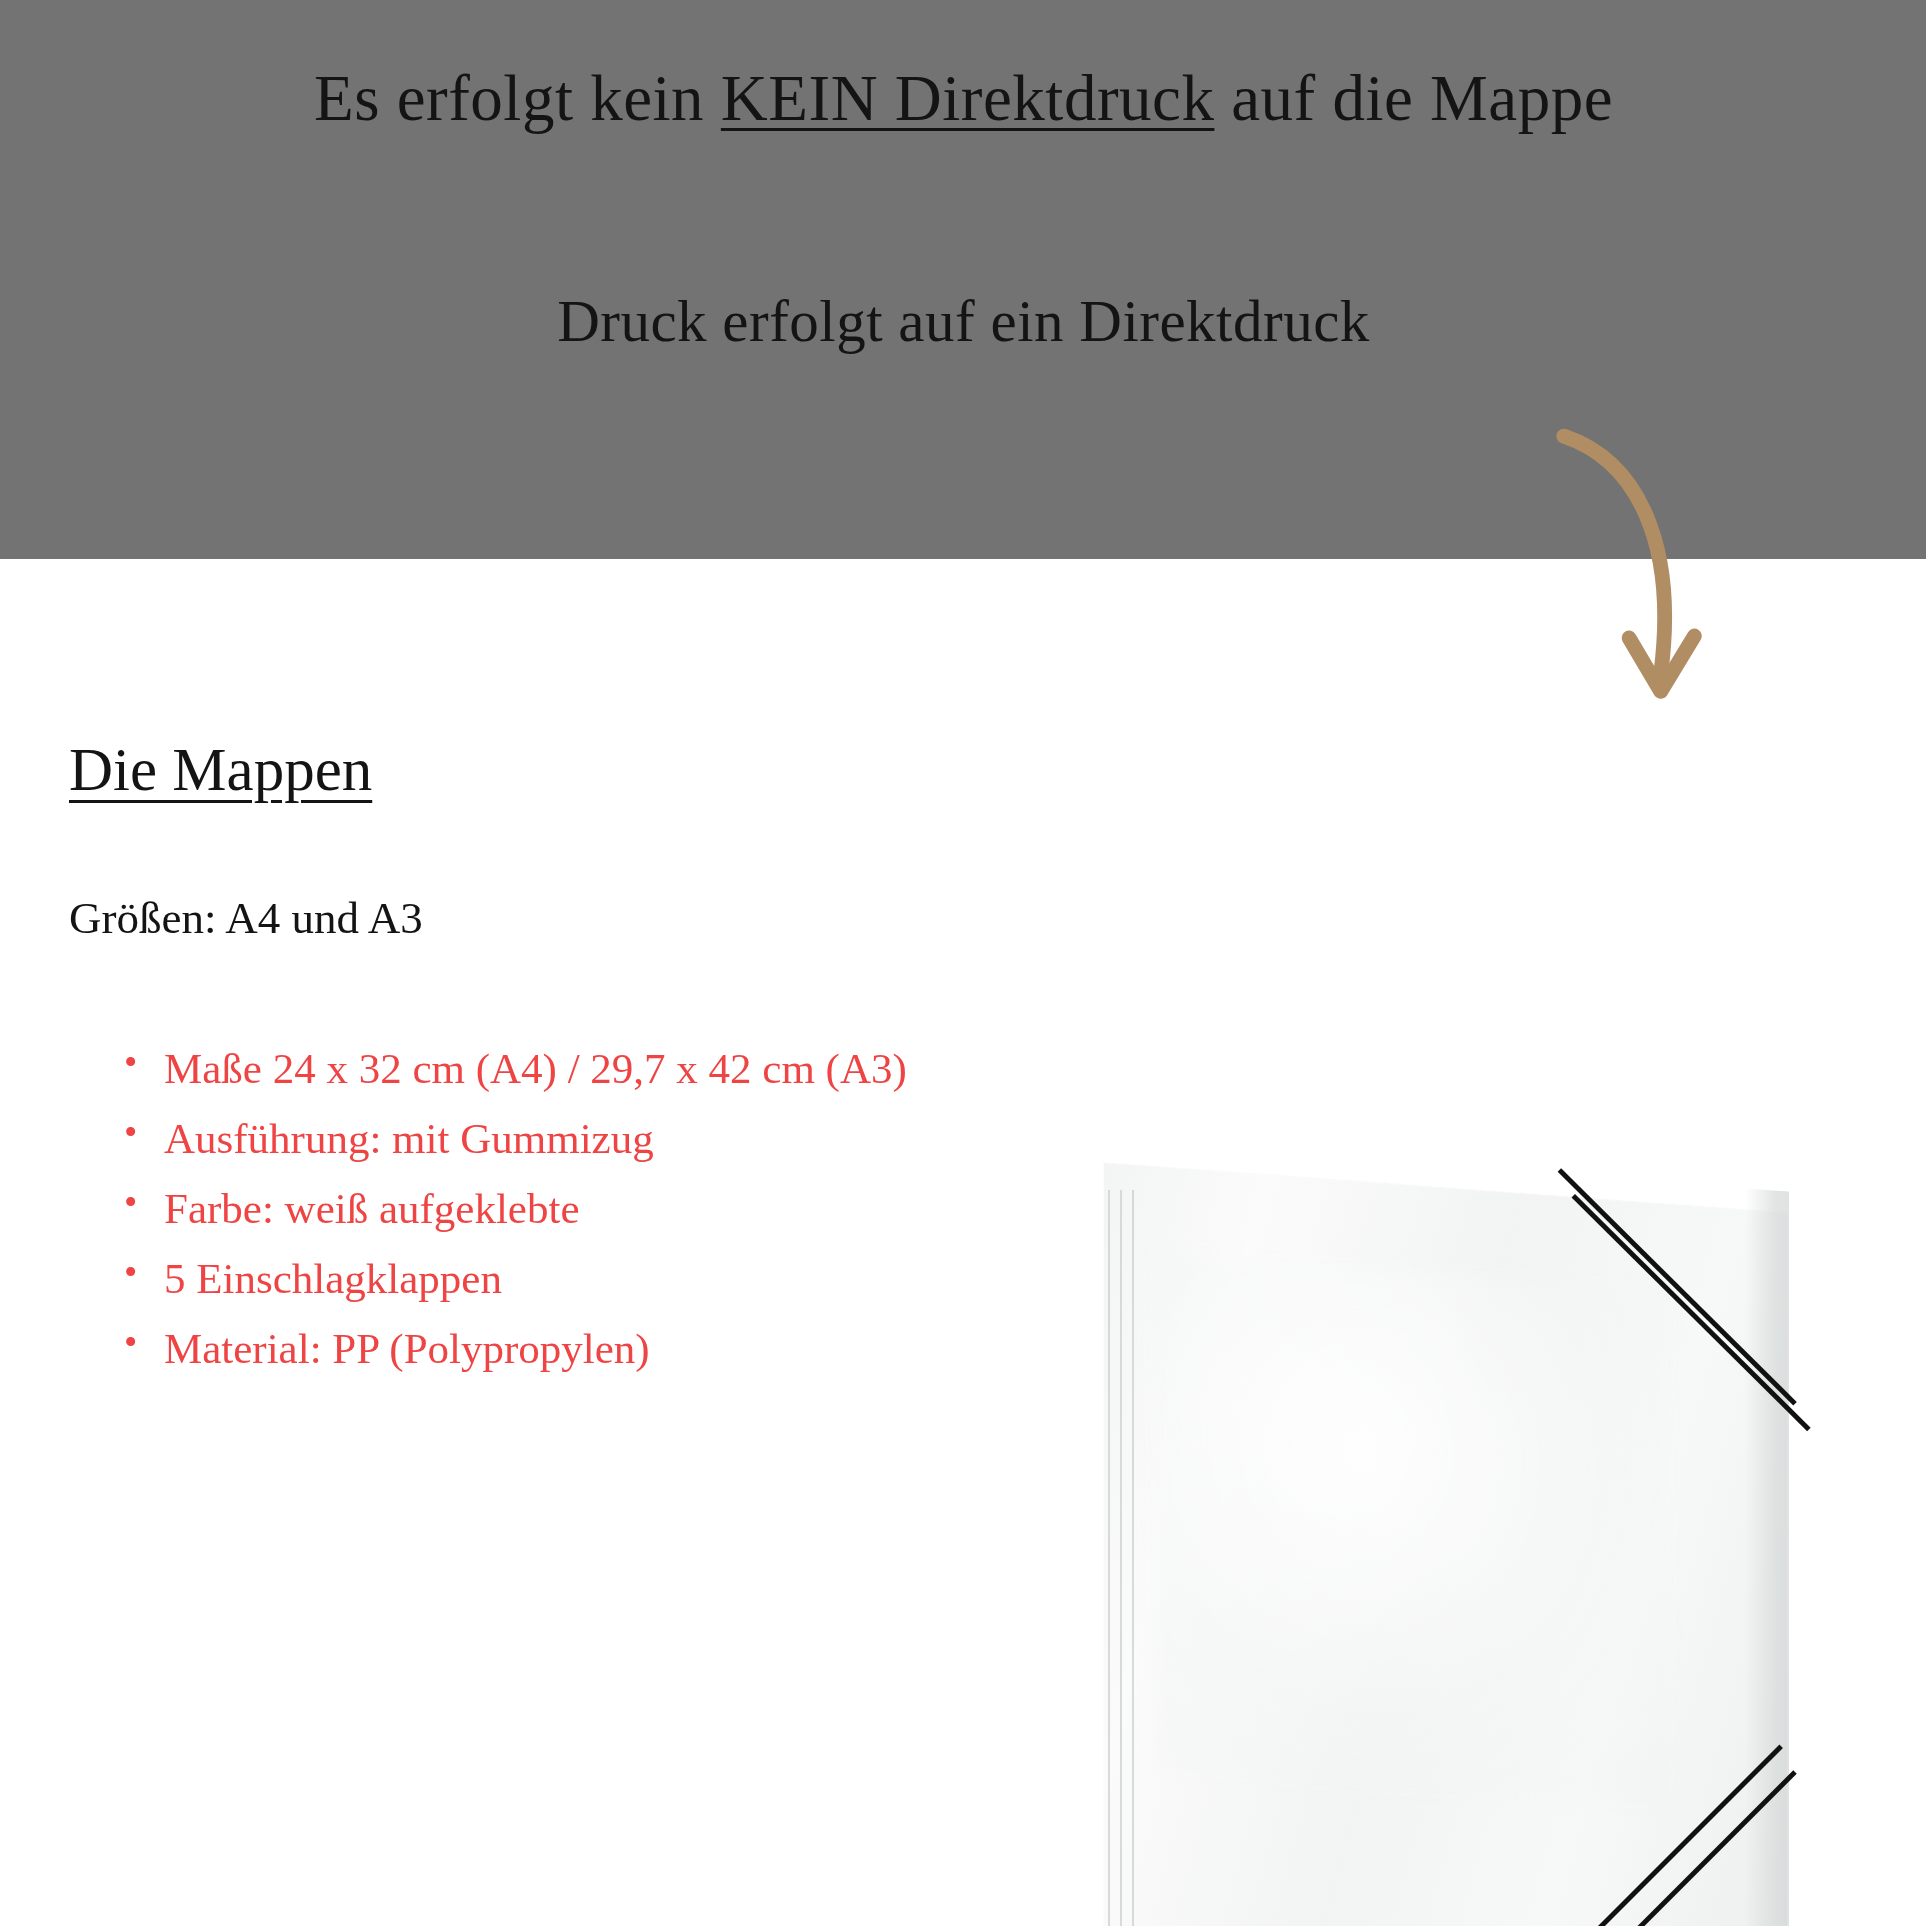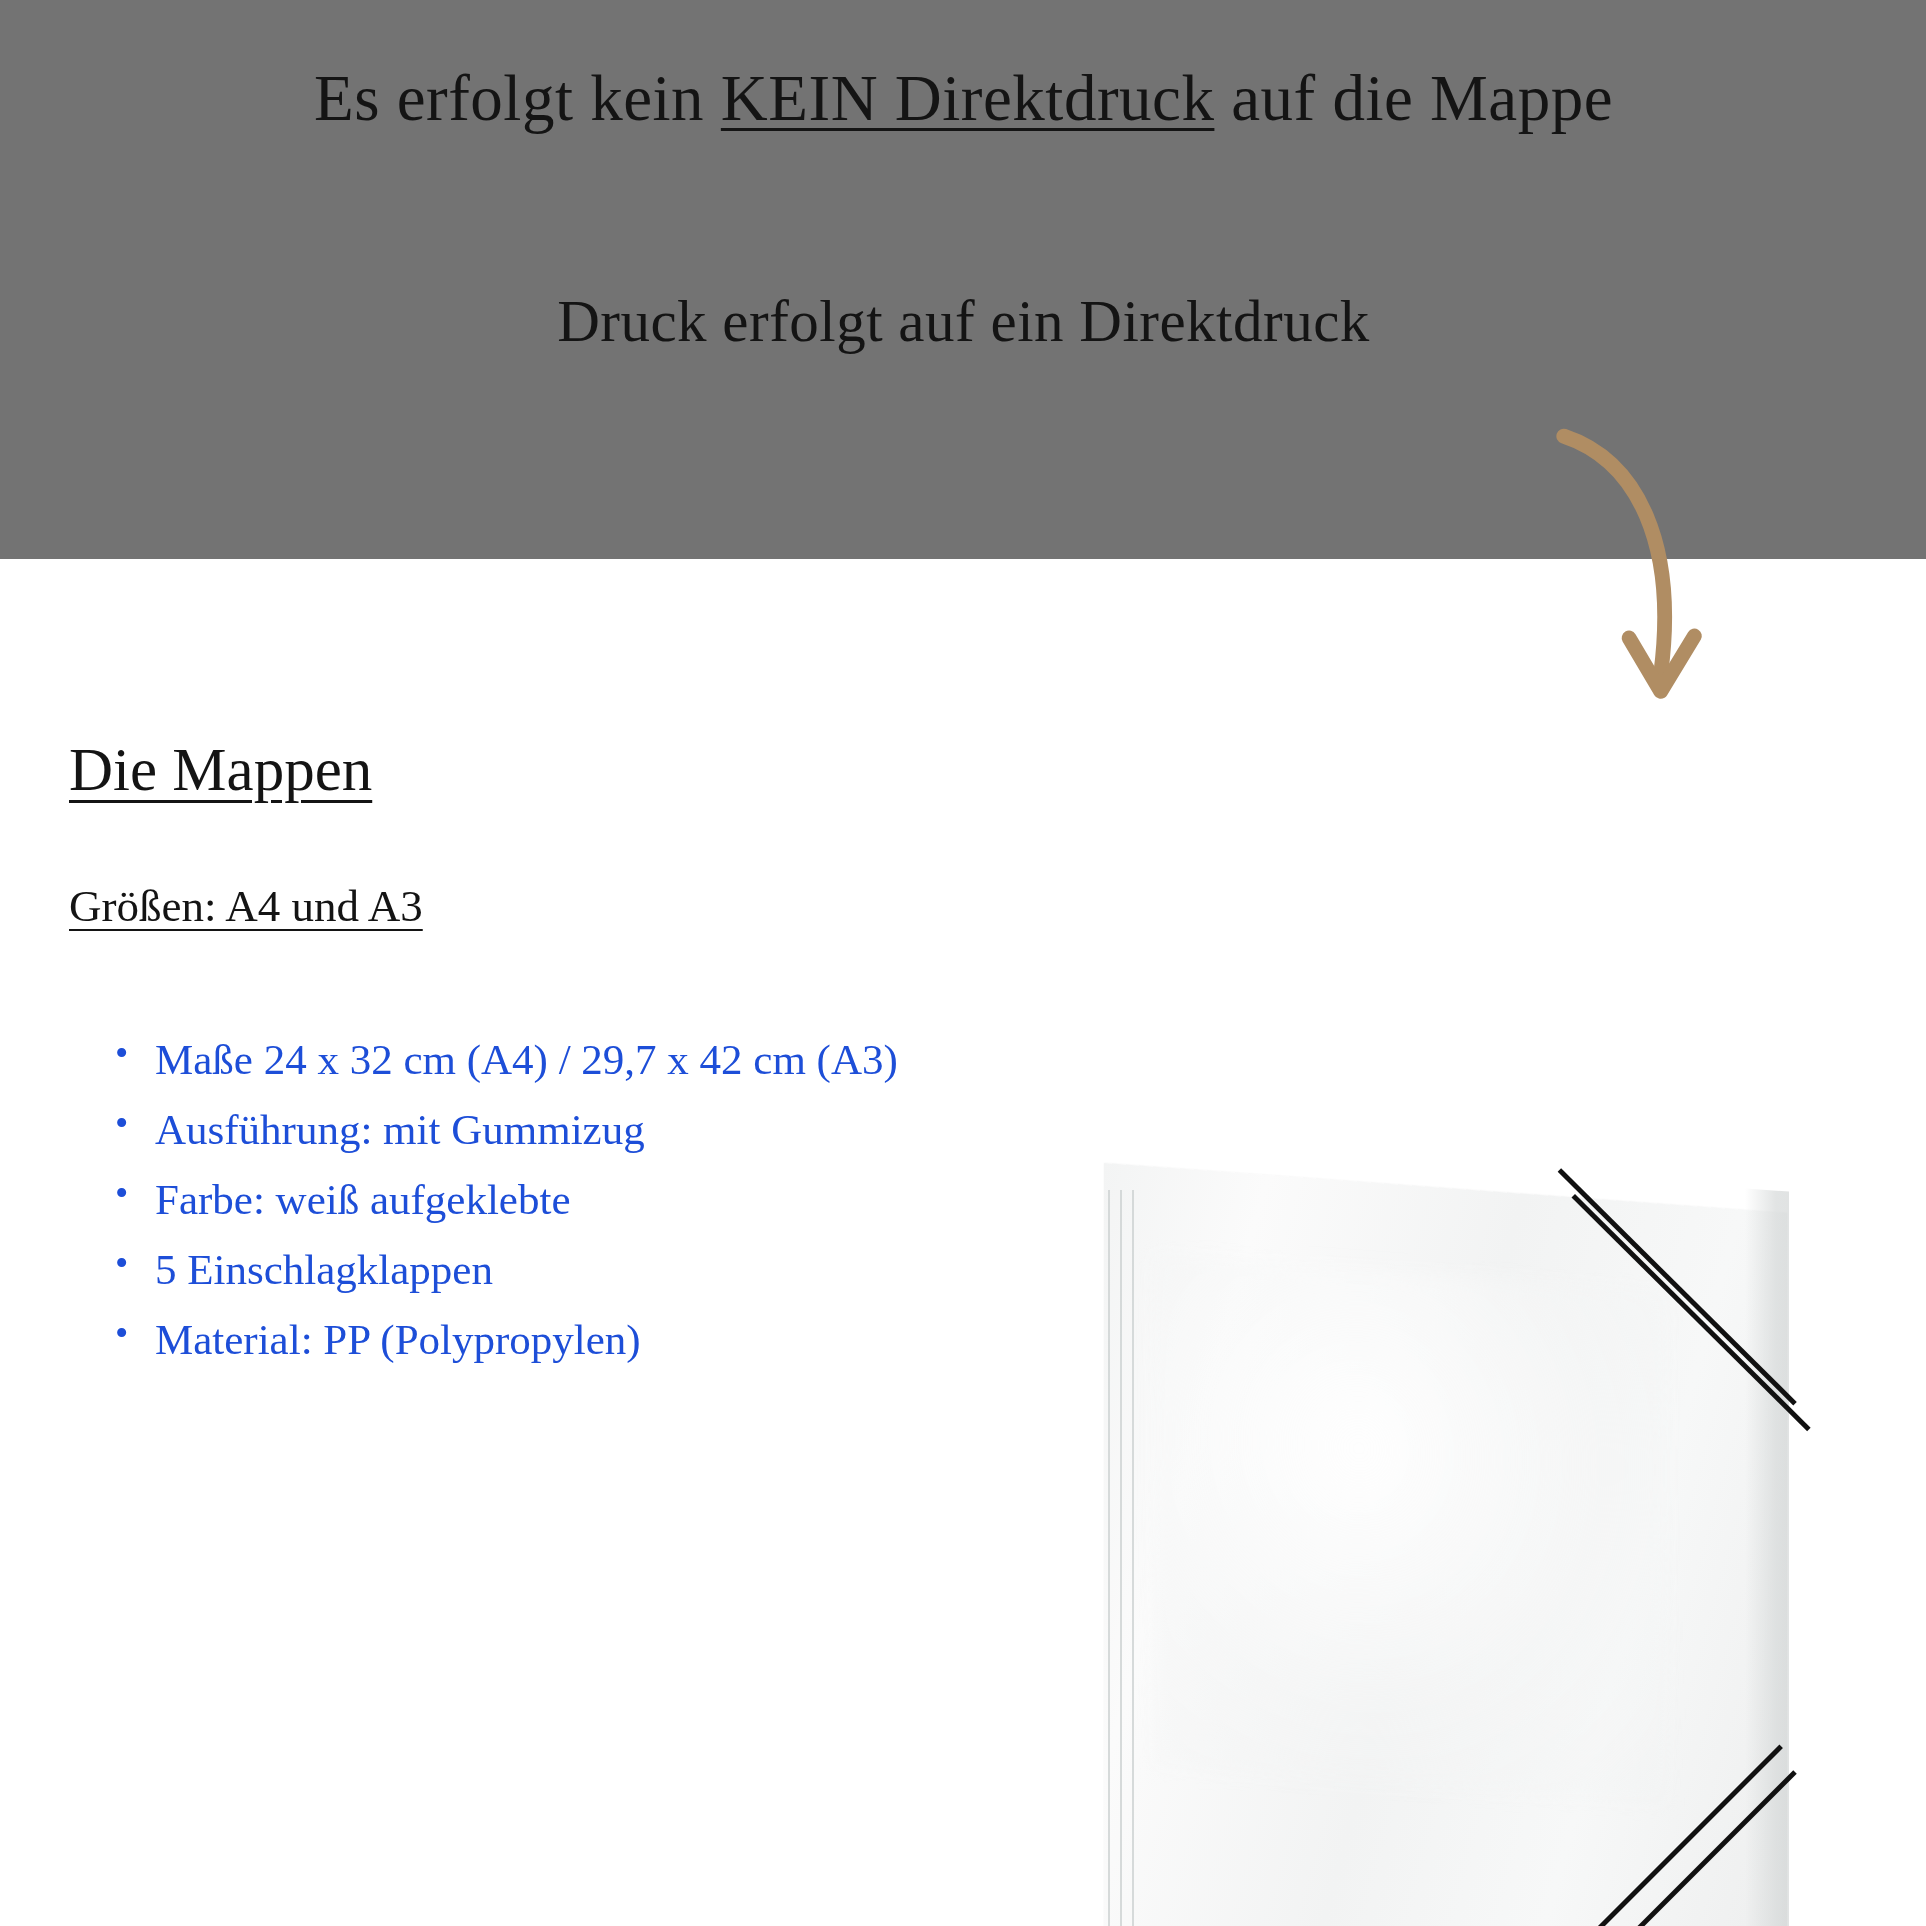--- a/index.html
+++ b/index.html
@@ -68,40 +68,39 @@
     color: #141414;
     text-decoration: underline;
     text-underline-offset: 10px;
     text-decoration-thickness: 3px;
     white-space: nowrap;
   }
 
   .subheading {
     position: absolute;
     left: 69px;
-    top: 321px;
+    top: 333px;
     font-size: 45px;
     color: #141414;
-    text-decoration: underline;
     text-underline-offset: 8px;
     text-decoration-thickness: 2px;
     white-space: nowrap;
   }
 
   .bullets {
     position: absolute;
     left: 107px;
     top: 470px;
     width: 990px;
-    margin: 0;
+    margin: 9px;
     padding: 0 0 0 48px;
     list-style: none;
     font-size: 43px;
     line-height: 1.42;
-    color: #1d4ed8;
+    color: #ef4444;
   }
   .bullets li {
     position: relative;
     margin-bottom: 9px;
     white-space: pre-line;
   }
   .bullets li::before {
     content: "\2022";
     position: absolute;
     left: -40px;

